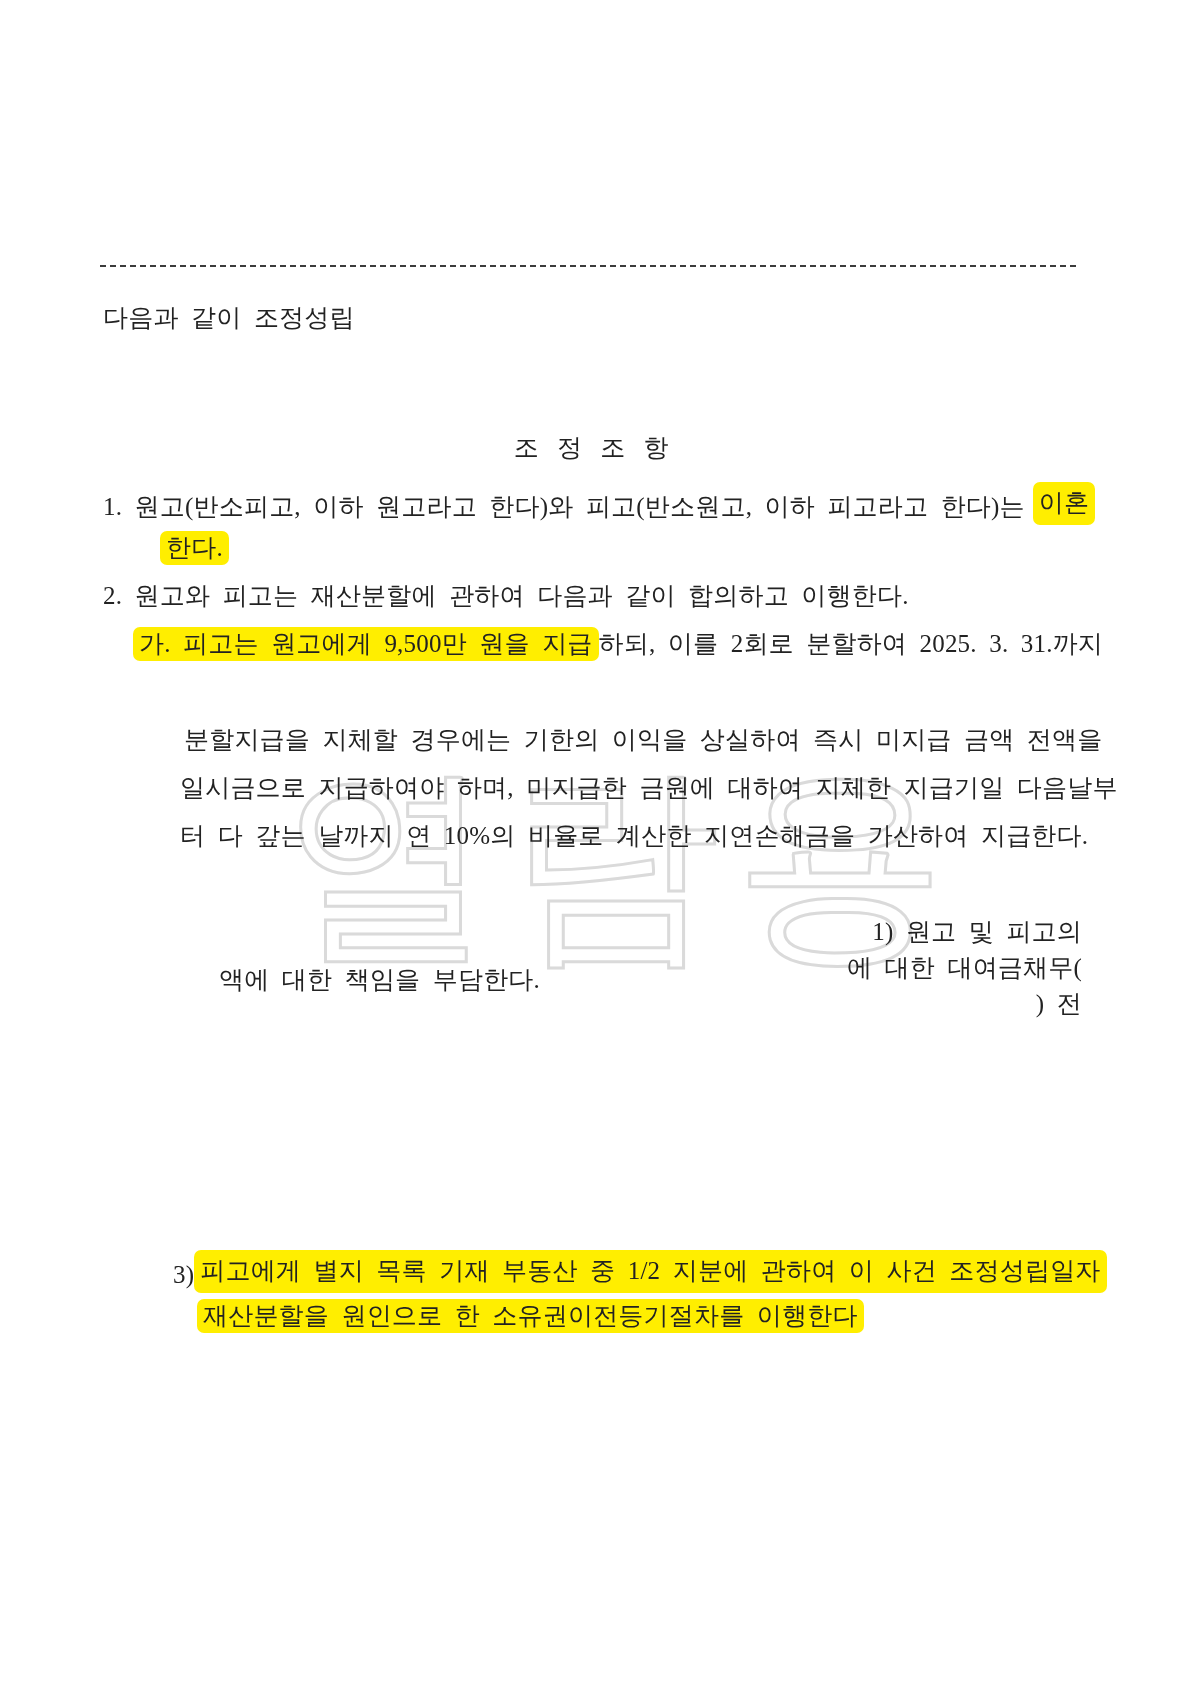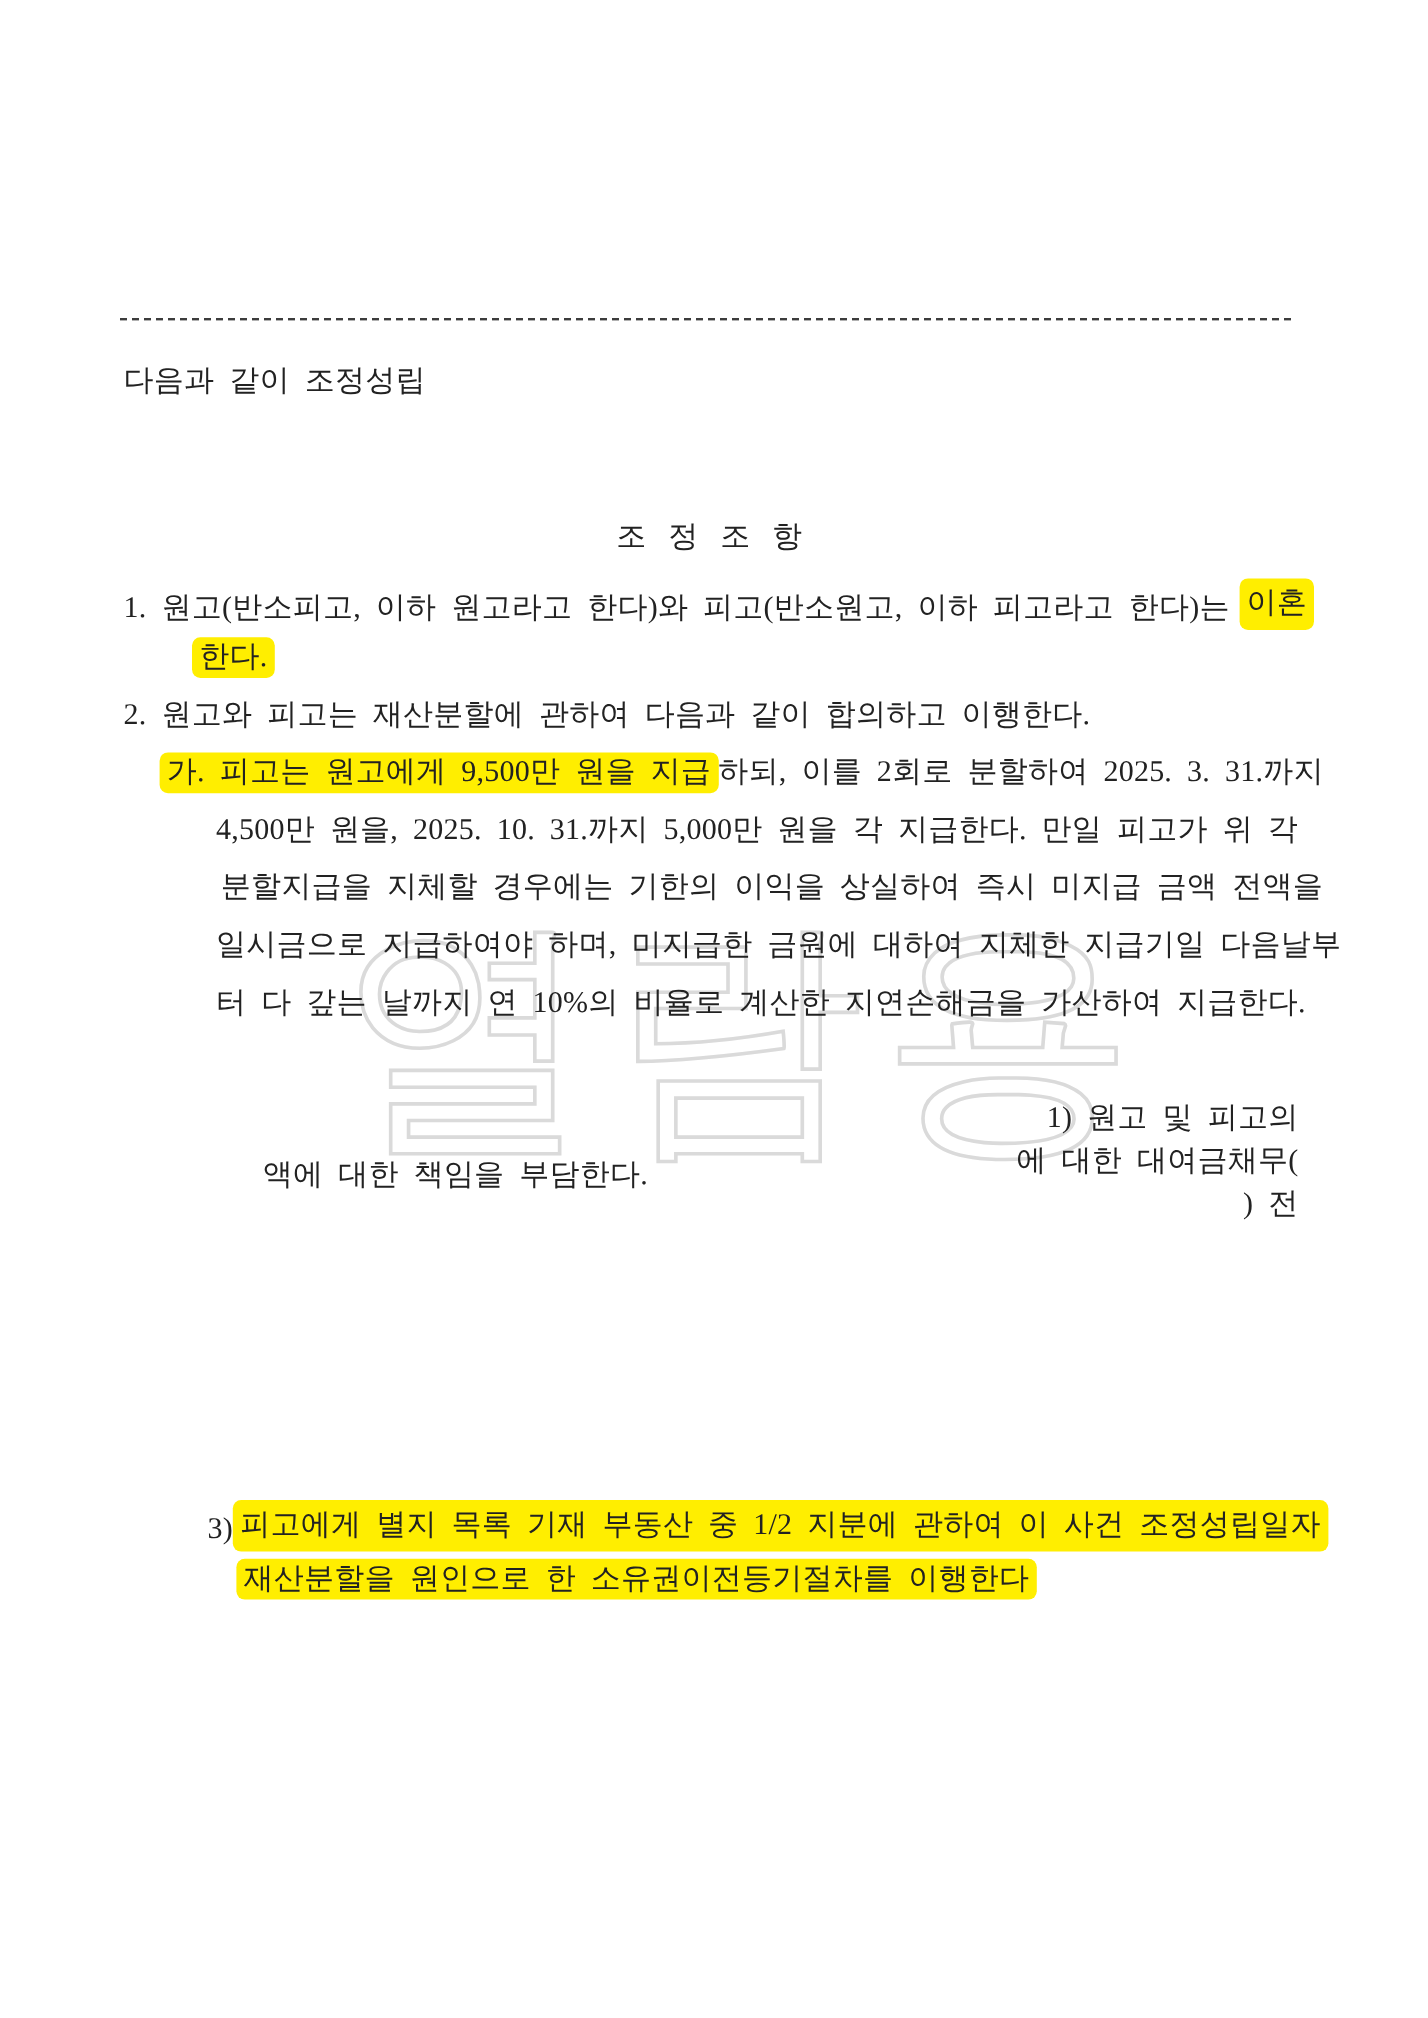--- a/index.html
+++ b/index.html
@@ -77,21 +77,20 @@
   <div class="line" style="left:133px;top:530px;margin-left:27px;">
     <span class="hl">한다.</span>
   </div>
 
   <div class="line" style="left:103px;top:578px;">2. 원고와 피고는 재산분할에 관하여 다음과 같이 합의하고 이행한다.</div>
 
   <div class="line" style="left:133px;top:626px;">
     <span class="hl">가. 피고는 원고에게 9,500만 원을 지급</span><span>하되, 이를 2회로 분할하여 2025. 3. 31.까지</span>
   </div>
 
-  <div class="line" style="left:180px;top:674px;">4,500만 원을, 2025. 10. 31.까지 5,000만 원을 각 지급한다. 만일 피고가 위 각</div>
 
   <div class="line" style="left:184px;top:722px;">분할지급을 지체할 경우에는 기한의 이익을 상실하여 즉시 미지급 금액 전액을</div>
 
   <div class="line" style="left:180px;top:770px;">일시금으로 지급하여야 하며, 미지급한 금원에 대하여 지체한 지급기일 다음날부</div>
 
   <div class="line" style="left:180px;top:818px;">터 다 갚는 날까지 연 10%의 비율로 계산한 지연손해금을 가산하여 지급한다.</div>
 
 
   <div class="line flexline" style="left:163px;top:914px;width:919px;flex-direction:column;">
     <span>1) 원고 및 피고의</span>

